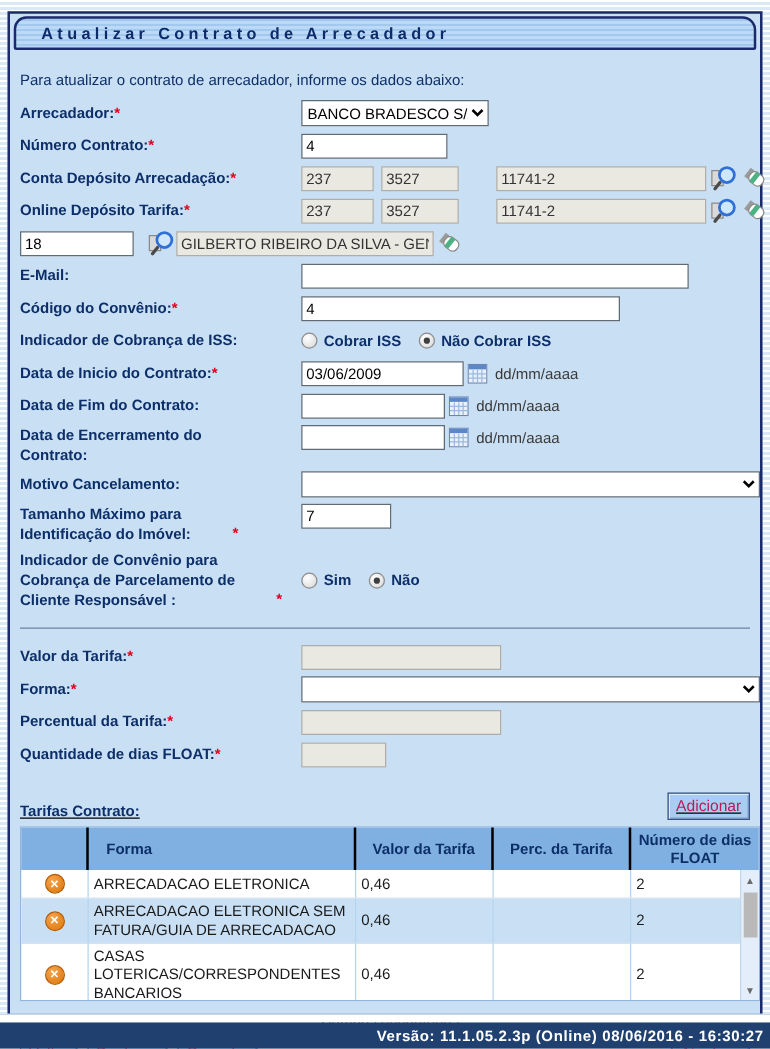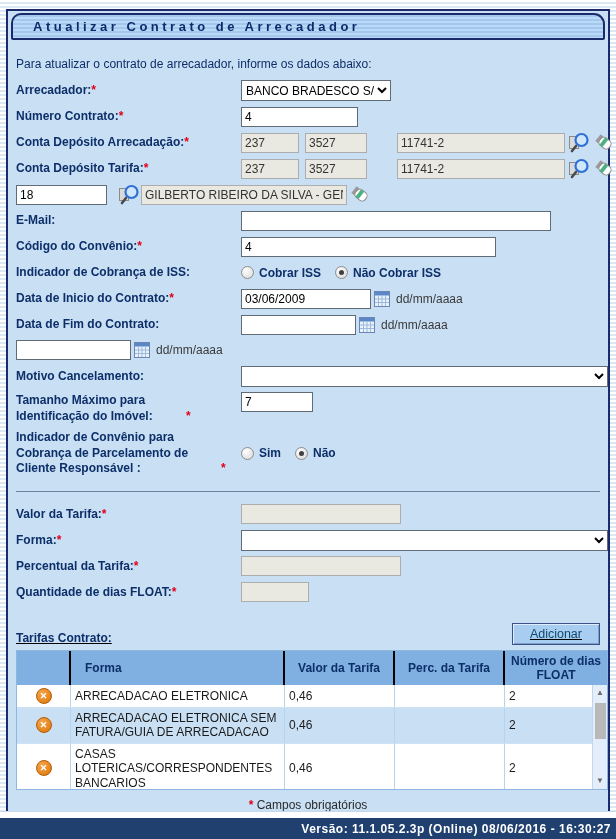--- a/index.html
+++ b/index.html
@@ -49,23 +49,23 @@
     position:relative; vertical-align:middle; cursor:pointer; flex:0 0 auto;
   }
   input[type=radio]:checked::after{
     content:""; position:absolute; left:3px; top:3px; width:5px; height:5px;
     border-radius:50%; background:#3f3f3f;
   }
   .divider { border:0; border-top:1px solid #6e82a0; margin:14px 0 12px 0; }
   .tarifas-head { display:flex; align-items:flex-end; justify-content:space-between; margin:20px 0 5px 0;text-decoration:underline; }
   .tarifas-lab { font-weight:bold; font-size:12px; color:#0d2f69; }
   .btn {
-    background:#a9cdf0; border:1px solid #3c5184; color:#0c4a6e;
+    background:#a9cdf0; border:1px solid #3c5184; color:#be185d;
     box-shadow: inset 1px 1px 0 #dcedfd, inset -1px -1px 0 #7b9ecb;
-    font-family:inherit; font-size:12.5px; padding:2px 17px; height:22px; cursor:pointer;
+    font-family:inherit; font-size:12.5px; padding:2px 6px; height:22px; cursor:pointer;
   }
   
   .tbl { width:592px; border:1px solid #8fb6dd; background:#fff; }
   .thead { display:flex; background:#7fb0e1; }
   .th { color:#0d2f69; font-weight:bold; font-size:12px; padding:3px 4px;
         display:flex; align-items:center; justify-content:center; text-align:center;
         min-height:34px; border-right:2px solid #000000; }
   .th:last-child{ border-right:none; }
   .c-del{ flex:0 0 54px; } .c-forma{ flex:0 0 214px; justify-content:flex-start; padding-left:14px; }
   .c-valor{ flex:0 0 110px; } .c-perc{ flex:0 0 110px; } .c-dias{ flex:1; }
@@ -148,21 +148,21 @@
               <rect x="2.5" y="6" width="4" height="8.5" fill="#9a9a9a"></rect>
               <rect x="5.5" y="5.5" width="12" height="9.5" rx="4" fill="#ffffff" stroke="#8a8a8a"></rect>
               <path d="M8 5.7 h4 v9.2 h-4 z" fill="#4db183"></path>
             </g>
           </svg>
         </span>
       </div>
     </div>
 
     <div class="row">
-      <div class="lbl"><span class="t">Conta Depósito Tarifa:</span><span class="req">*</span></div>
+      <div class="lbl"><span class="t">Online Depósito Tarifa:</span><span class="req">*</span></div>
       <div class="ctl">
         <input class="txt" style="width: 58px;" disabled="" value="237">
         <span class="gap6"></span>
         <input class="txt" style="width: 62px;" disabled="" value="3527">
         <span class="gap30"></span>
         <input class="txt" style="width: 168px;" disabled="" value="11741-2">
         <span class="icon-btn">
           <svg width="23" height="21" viewBox="0 0 23 21">
             <rect x="1.5" y="4.5" width="9" height="12" fill="#d9d9d9" stroke="#8a8a8a"></rect>
             <line x1="8" y1="14" x2="4" y2="19" stroke="#4a4a4a" stroke-width="2.6" stroke-linecap="round"></line>
@@ -265,20 +265,21 @@
                 <line x1="8" y1="5" x2="8" y2="15"></line>
                 <line x1="11.5" y1="5" x2="11.5" y2="15"></line>
             </g>
           </svg>
         </span>
         <span class="hint">dd/mm/aaaa</span>
       </div>
     </div>
 
     <div class="row top">
+      <div class="lbl"><span class="t mw170">Data de Encerramento do Contrato:</span></div>
       <div class="ctl">
         <input class="txt" style="width: 115px;" value="">
         <span class="icon-btn">
           <svg width="16" height="16" viewBox="0 0 16 16">
             <rect x="0.5" y="0.5" width="15" height="15" fill="#e9f1fa" stroke="#6b85b5"></rect>
             <rect x="1" y="1" width="14" height="3.5" fill="#5b87c7"></rect>
             <g stroke="#9db9dc" stroke-width="1">
               <line x1="1" y1="8" x2="15" y2="8"></line>
                 <line x1="1" y1="11.5" x2="15" y2="11.5"></line>
               <line x1="4.5" y1="5" x2="4.5" y2="15"></line>

